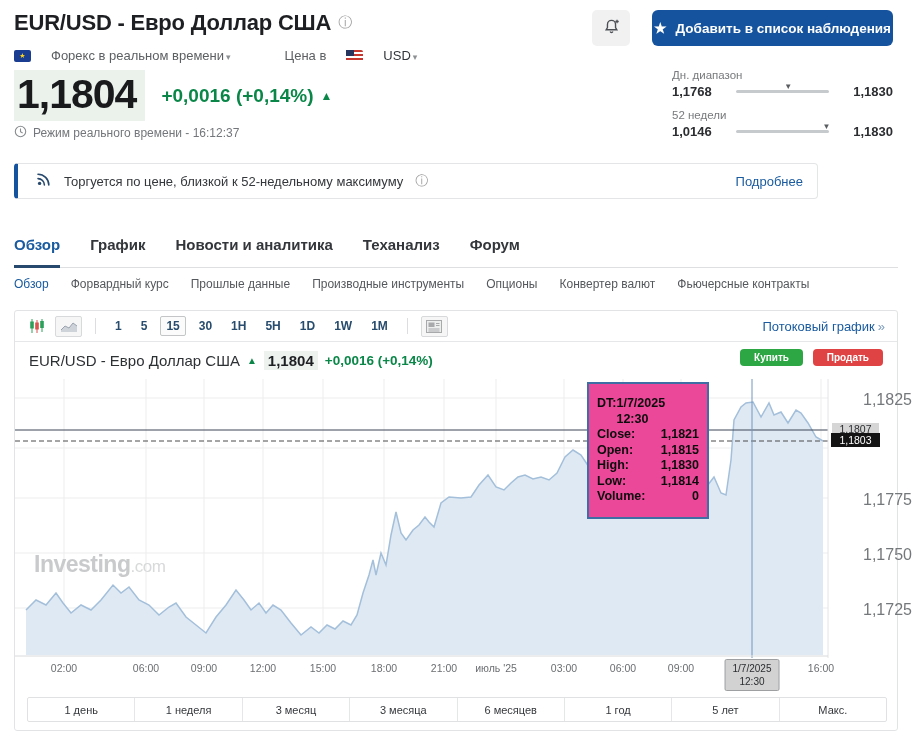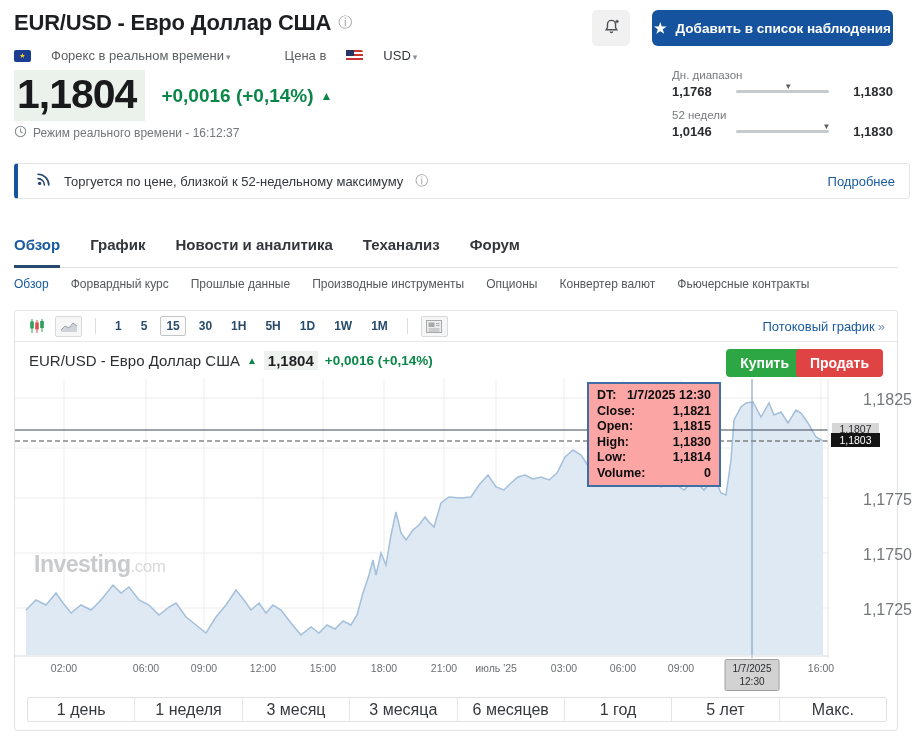--- a/index.html
+++ b/index.html
@@ -32,21 +32,21 @@
   .realtime { position:absolute; left:14px; top:125px; display:flex; align-items:center; gap:6px; font-size:12px; color:#73767a; }
 
   .ranges { position:absolute; left:672px; top:69px; width:221px; }
   .range-label { font-size:11.5px; color:#77797c; margin-bottom:3px; }
   .range-row { display:flex; align-items:center; gap:24px; margin-bottom:10px; }
   .rv { font-size:13px; font-weight:700; color:#2b2d30; white-space:nowrap; }
   .track { position:relative; flex:1; height:3px; background:#c7cacd; border-radius:2px; }
   .track .mark { position:absolute; top:-8px; font-size:8px; color:#5a5d60; font-style:normal; transform:translateX(-50%); }
 
   
-  .alert { position:absolute; left:14px; top:163px; width:896px; height:36px; border:1px solid #e4e5e6; border-left:4px solid #15539e; border-radius:4px; display:flex; align-items:center; padding:0 14px 0 18px; gap:12px; }
+  .alert { position:absolute; left:14px; top:163px; width:804px; height:36px; border:1px solid #e4e5e6; border-left:4px solid #15539e; border-radius:4px; display:flex; align-items:center; padding:0 14px 0 18px; gap:12px; }
   .alert-text { font-size:13px; color:#33363a; }
   .alert .info-ic { font-size:13px; }
   .alert-link { margin-left:auto; font-size:13px; color:#1a5ba0; cursor:pointer; }
 
   
   .tabs { position:absolute; left:14px; top:236px; width:884px; display:flex; gap:30px; border-bottom:1px solid #dddfe1; }
   .tab { font-size:15px; font-weight:700; color:#33363a; padding-bottom:12px; cursor:pointer; }
   .tab.active { color:#1a5ba0; border-bottom:3px solid #27496d; margin-bottom:-1px; }
   .subtabs { position:absolute; left:14px; top:277px; display:flex; gap:22px; }
   .subtab { font-size:12px; color:#55585c; cursor:pointer; }
@@ -61,38 +61,38 @@
   .interval { font-size:12px; font-weight:700; color:#274c6d; padding:2px 5px; border:1px solid transparent; border-radius:2px; cursor:pointer; background:none; font-family:"Liberation Sans",sans-serif; }
   .interval.selected { border-color:#c3c5c7; background:#fbfbfb; }
   .stream-link { position:absolute; right:12px; top:8px; font-size:13px; color:#1a5ba0; cursor:pointer; }
   .stream-link .chev { color:#7d9cc0; margin-left:3px; }
 
   .chart-head { position:absolute; left:0; top:31px; width:100%; height:37px; display:flex; align-items:center; padding-left:14px; gap:7px; }
   .ch-title { font-size:15px; color:#2e3134; }
   .ch-up { color:#0a8748; font-size:10px; }
   .ch-price { font-size:15px; font-weight:700; color:#1d1f22; background:#edf2ee; padding:1px 4px; }
   .ch-chg { font-size:13.5px; font-weight:700; color:#0a8748; }
-  .buy-btn, .sell-btn { position:absolute; top:38px; height:28px; border:none; border-radius:4px; color:#fff; font-weight:700; font-size:14px; padding:0 14px; cursor:pointer; font-family:"Liberation Sans",sans-serif; }
+  .buy-btn, .sell-btn { position:absolute; top:38px; height:17px; border:none; border-radius:4px; color:#fff; font-weight:700; font-size:10px; padding:0 14px; cursor:pointer; font-family:"Liberation Sans",sans-serif; }
   .buy-btn { right:94px; background:#2da644; }
   .sell-btn { right:14px; background:#e04343; }
 
   .chart-zone { position:absolute; left:0; top:68px; width:884px; height:310px; cursor:crosshair; }
   #plot-svg { position:absolute; left:0; top:0; }
   .ytick { position:absolute; left:829px; font-size:16px; color:#75787b;margin-left:19px; }
   .xtick { position:absolute; top:283px; font-size:10.5px; color:#6b6e71; transform:translateX(-50%); white-space:nowrap; }
   .prev-label { position:absolute; left:817px; top:44px; width:47px; text-align:center; font-size:10.5px; color:#2b2d30; background:#d6d6d6; padding:0 2px; z-index:1; }
   .last-label { position:absolute; left:816px; top:54px; width:49px; text-align:center; font-size:10.5px; color:#fff; background:#141414; padding:1px 2px; z-index:2; }
   .xbadge { position:absolute; top:280px; transform:translateX(-50%); background:#d2d2d2; border:1px solid #9d9fa1; border-radius:2px; font-size:10px; color:#2b2d30; text-align:center; line-height:1.3; padding:2px 7px; z-index:2; }
   .watermark { position:absolute; left:19px; top:172px; font-size:23px; font-weight:700; color:#c9cacc; letter-spacing:-0.5px; }
   .watermark span { font-size:17px; font-weight:400; color:#d8d9da;margin-top:48px; }
-  .ttip { position:absolute; left:572px; top:3px; width:134px; background:#fca5a5; border:2px solid #3f6ea5; padding:4px 8px; z-index:3; }
+  .ttip { position:absolute; left:572px; top:3px; width:122px; background:#ec4899; border:2px solid #3f6ea5; padding:12px 8px; z-index:3; }
   .tt-row { display:flex; justify-content:space-between; font-size:12.5px; font-weight:700; color:#0c0c0c; line-height:15.5px; }
 
   .range-btns { position:absolute; left:12px; top:386px; width:860px; height:25px; display:flex; border:1px solid #e0e1e3; border-radius:2px; background:#fff; }
-  .range-btn { flex:1; display:flex; align-items:center; justify-content:center; font-size:16px; color:#35383c; border-left:1px solid #e5e6e8; cursor:pointer; }
+  .range-btn { flex:1; display:flex; align-items:center; justify-content:center; font-size:11px; color:#35383c; border-left:1px solid #e5e6e8; cursor:pointer; }
   .range-btn:first-child { border-left:none; }
 </style>
 </head>
 <body>
 
 <div id="page">
 
   <div class="title-row">
     <h1>EUR/USD - Евро Доллар США</h1>
     <span class="info-ic">ⓘ</span>

